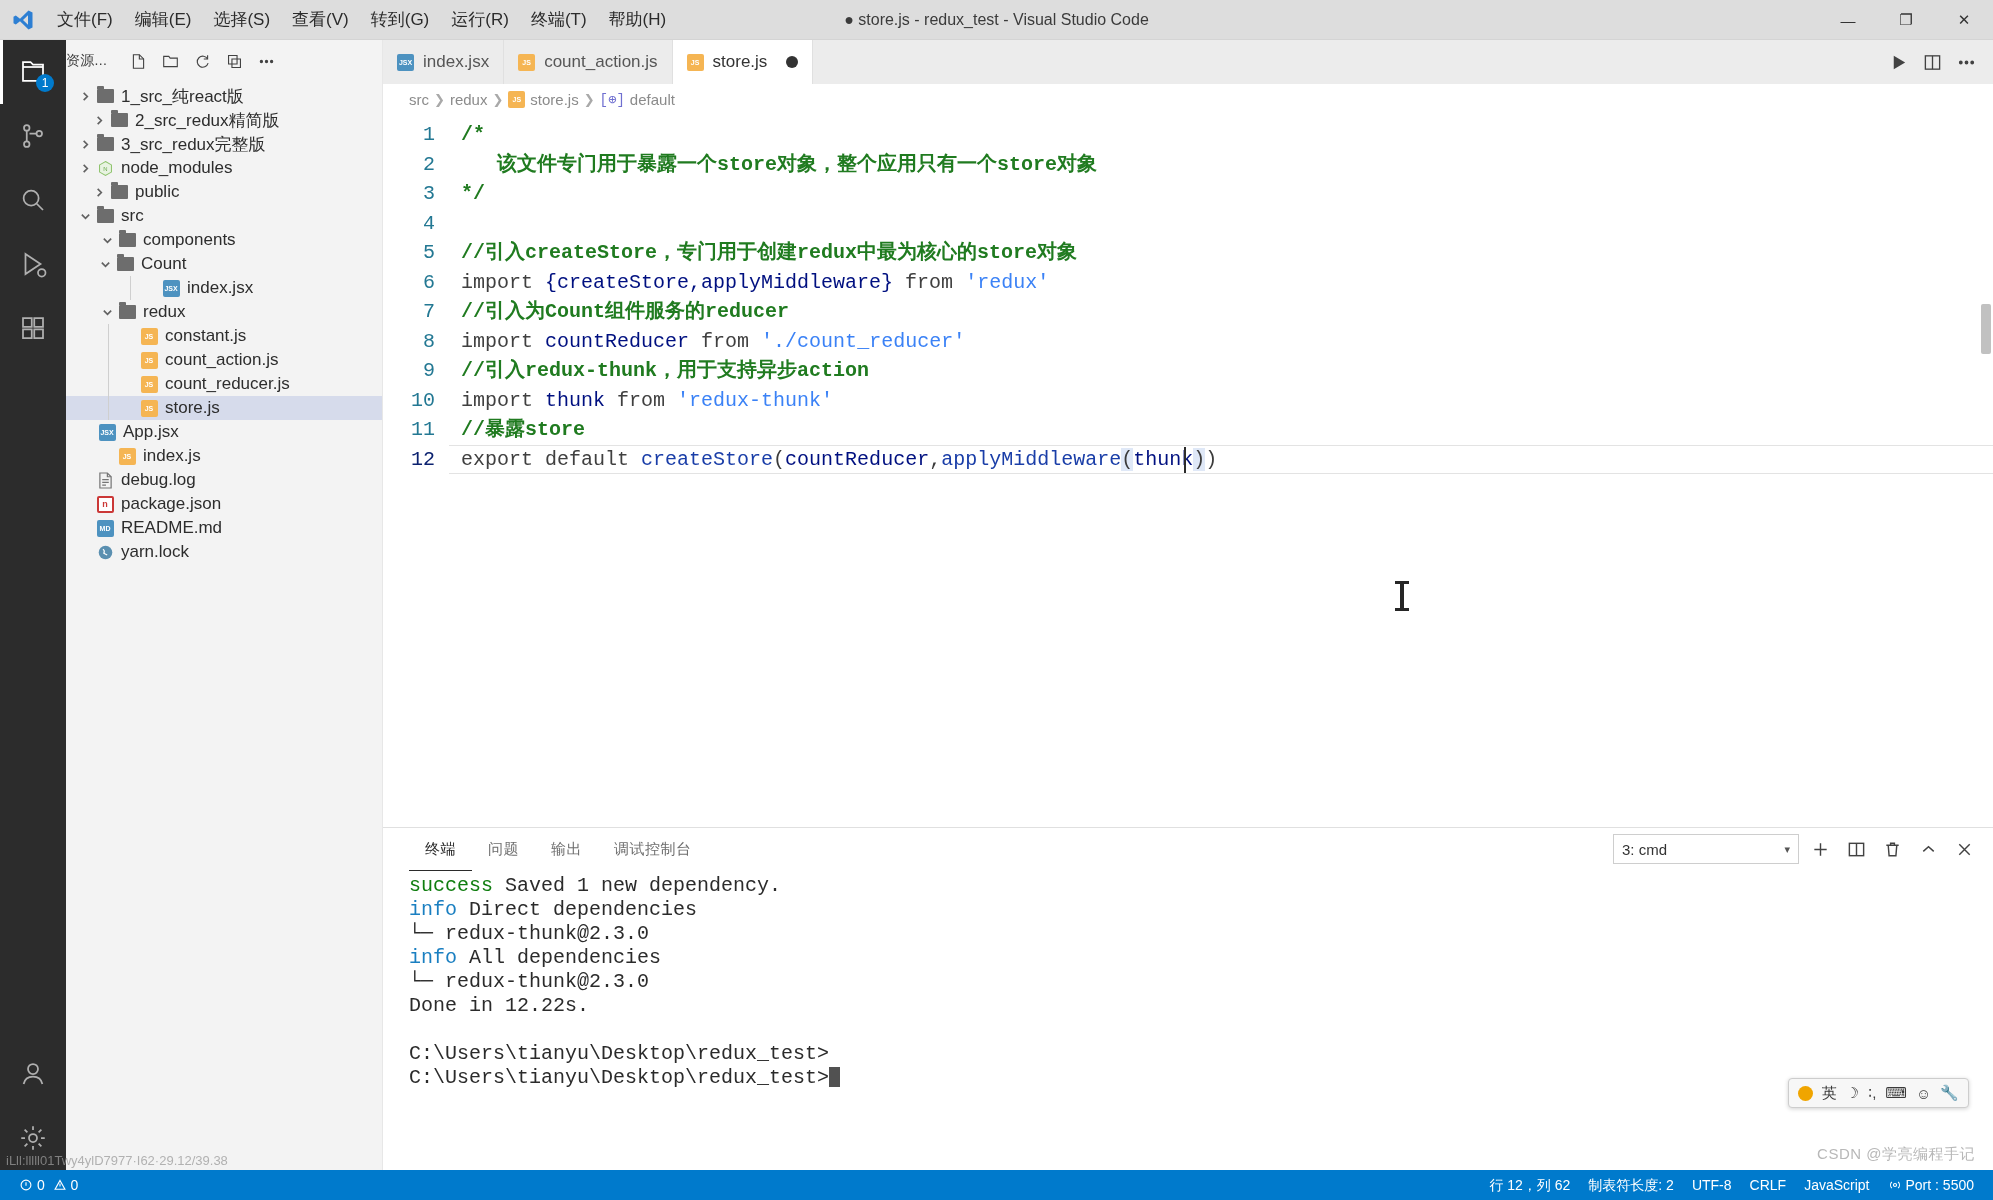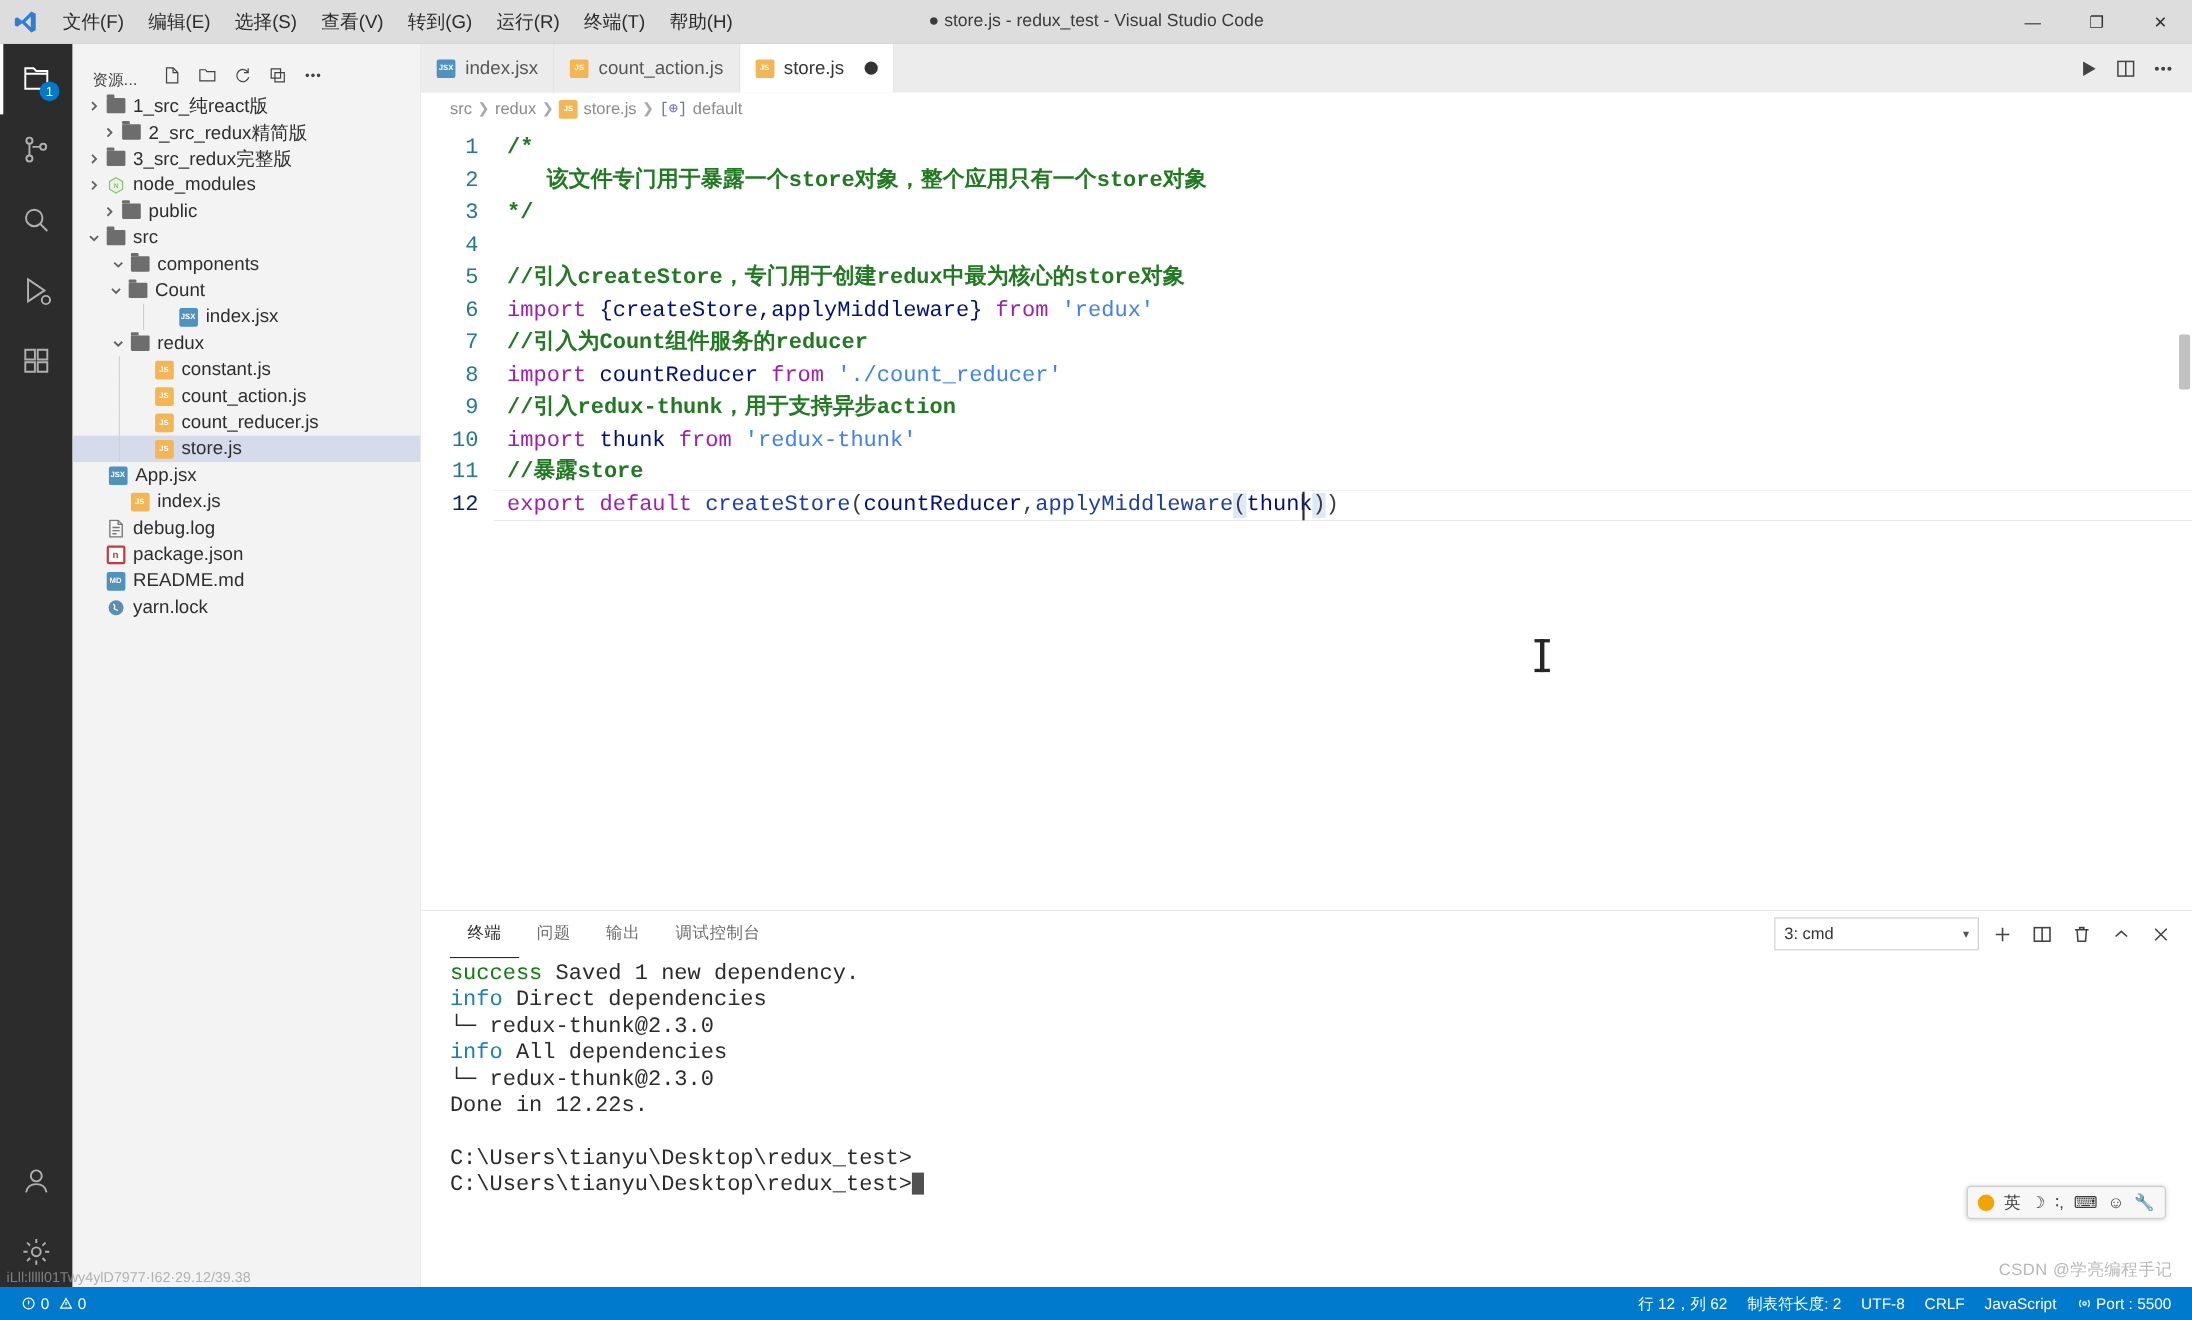--- a/index.html
+++ b/index.html
@@ -60,21 +60,21 @@
     display: flex; align-items: center; justify-content: center; padding: 0 5px;
   }
   .act-spacer { flex: 1 1 auto; }
 
   
   .sidebar {
     width: 317px; flex: 0 0 317px; background: #f3f3f3;
     display: flex; flex-direction: column; border-right: 1px solid #e7e7e7;
   }
   .sidebar-header {
-    height: 42px; display: flex; align-items: flex-end; padding: 0 8px 0 18px; gap: 2px;
+    height: 42px; display: flex; align-items: center; padding: 0 8px 0 0; gap: 2px;
   }
   .sidebar-title {
     font-size: 14px; color: #3b3b3b; letter-spacing: .3px; flex: 0 0 auto; margin-right: 14px;
   }
   .sb-icon {
     width: 30px; height: 28px; display: flex; align-items: center; justify-content: center;
     color: #424242;
   }
   .sb-icon svg { width: 17px; height: 17px; stroke: currentColor; fill: none; stroke-width: 1.3; }
   .tree { flex: 1 1 auto; overflow: hidden; padding-top: 2px; font-size: 17px; color: #2b2b2b; }
@@ -143,21 +143,21 @@
   .gutter div { height: 29.5px; line-height: 29.5px; }
   .gutter div.cur { color: #0b216f; }
   .codelines {
     flex: 1 1 auto; padding-top: 6px; position: relative;
     font-family: "Liberation Mono", "DejaVu Sans Mono", monospace; font-size: 20px;
     white-space: pre; overflow: hidden;
   }
   .cl { height: 29.5px; line-height: 29.5px; padding-left: 12px; position: relative; }
   .cl.current-line { box-shadow: inset 0 1px 0 #e3e3e3, inset 0 -1px 0 #e3e3e3; }
   .t-com { color: #207b20; font-weight: bold; }
-  .t-kw  { color: #a21caf; }
+  .t-kw  { color: #404040; }
   .t-id  { color: #001080; }
   .t-fn  { color: #1a3ea8; }
   .t-str { color: #3b82f6; }
   .t-pun { color: #3b3b3b; }
   .sel-brk { background: #dfe8f7; }
   .ibeam {
     position: absolute; width: 2px; height: 26px; background: #2b2b2b;
   }
   .mouse-cursor {
     position: absolute; left: 1017px; top: 467px; width: 4px; height: 30px;

